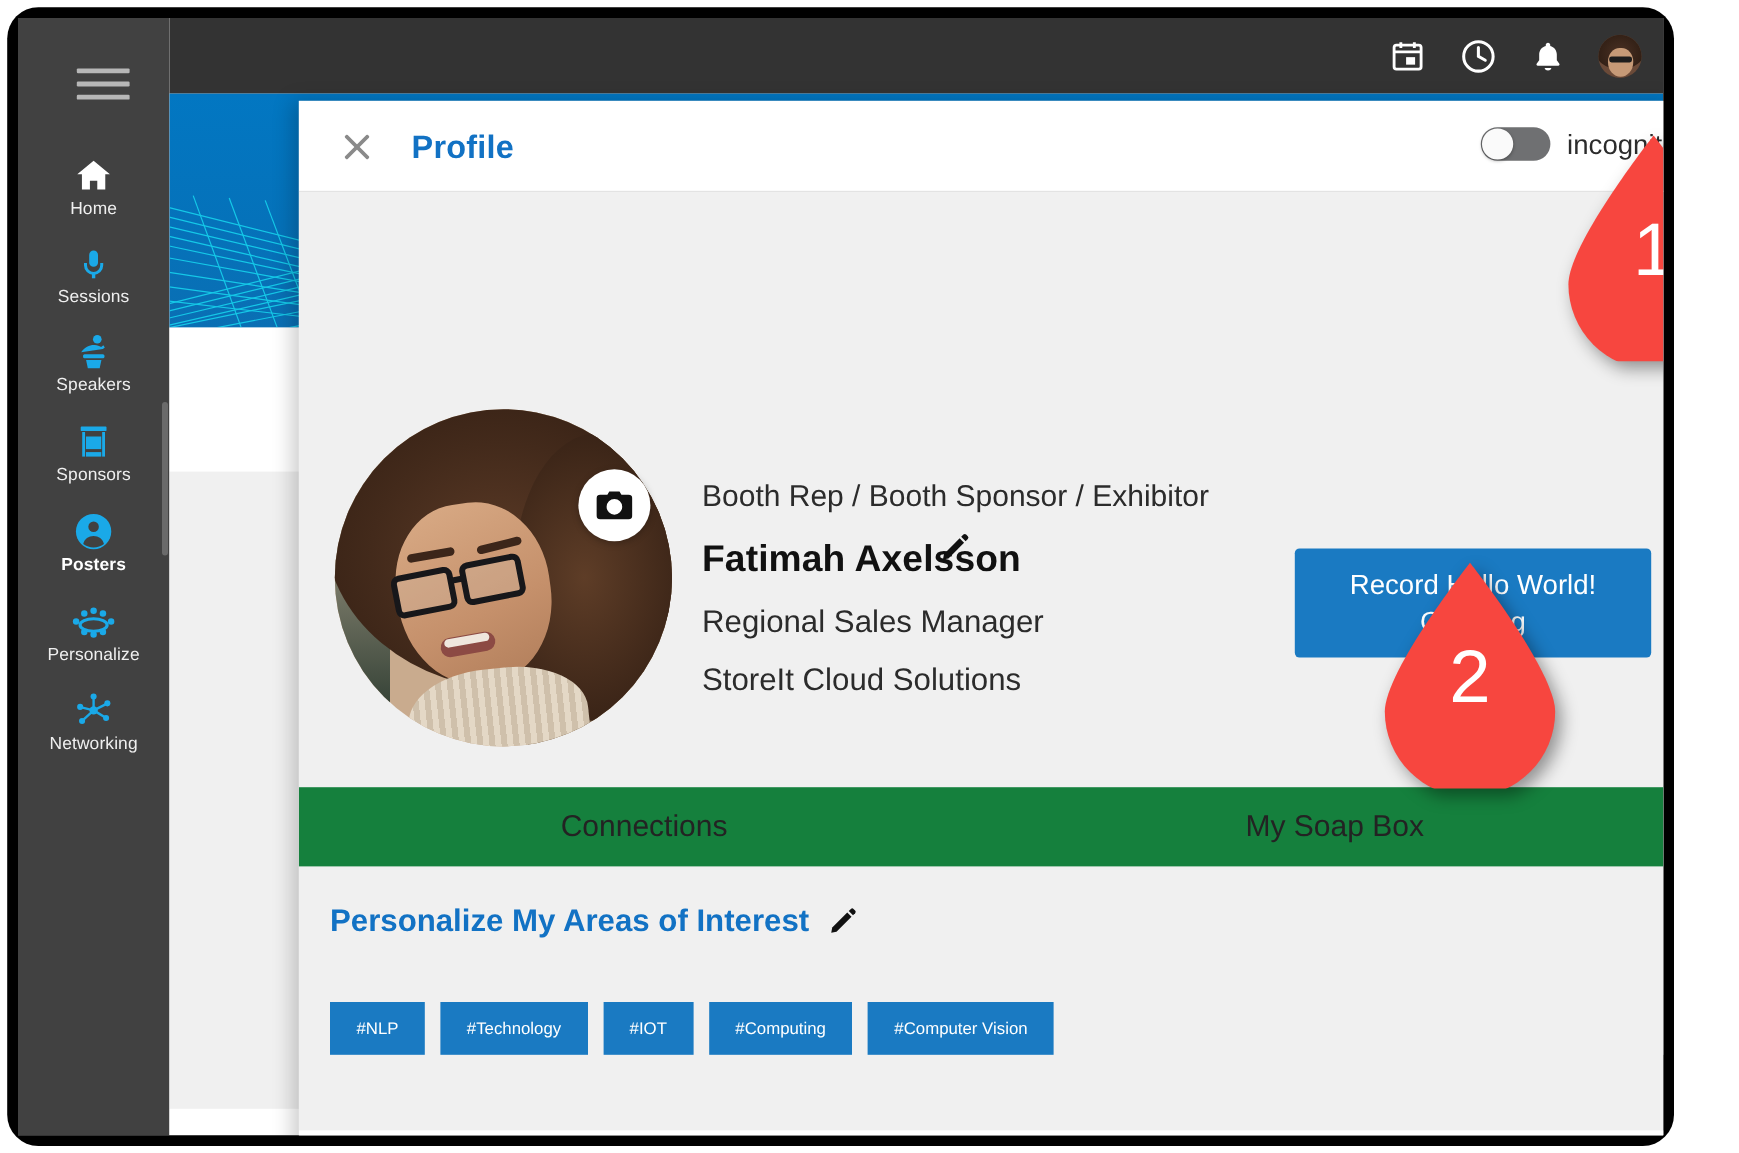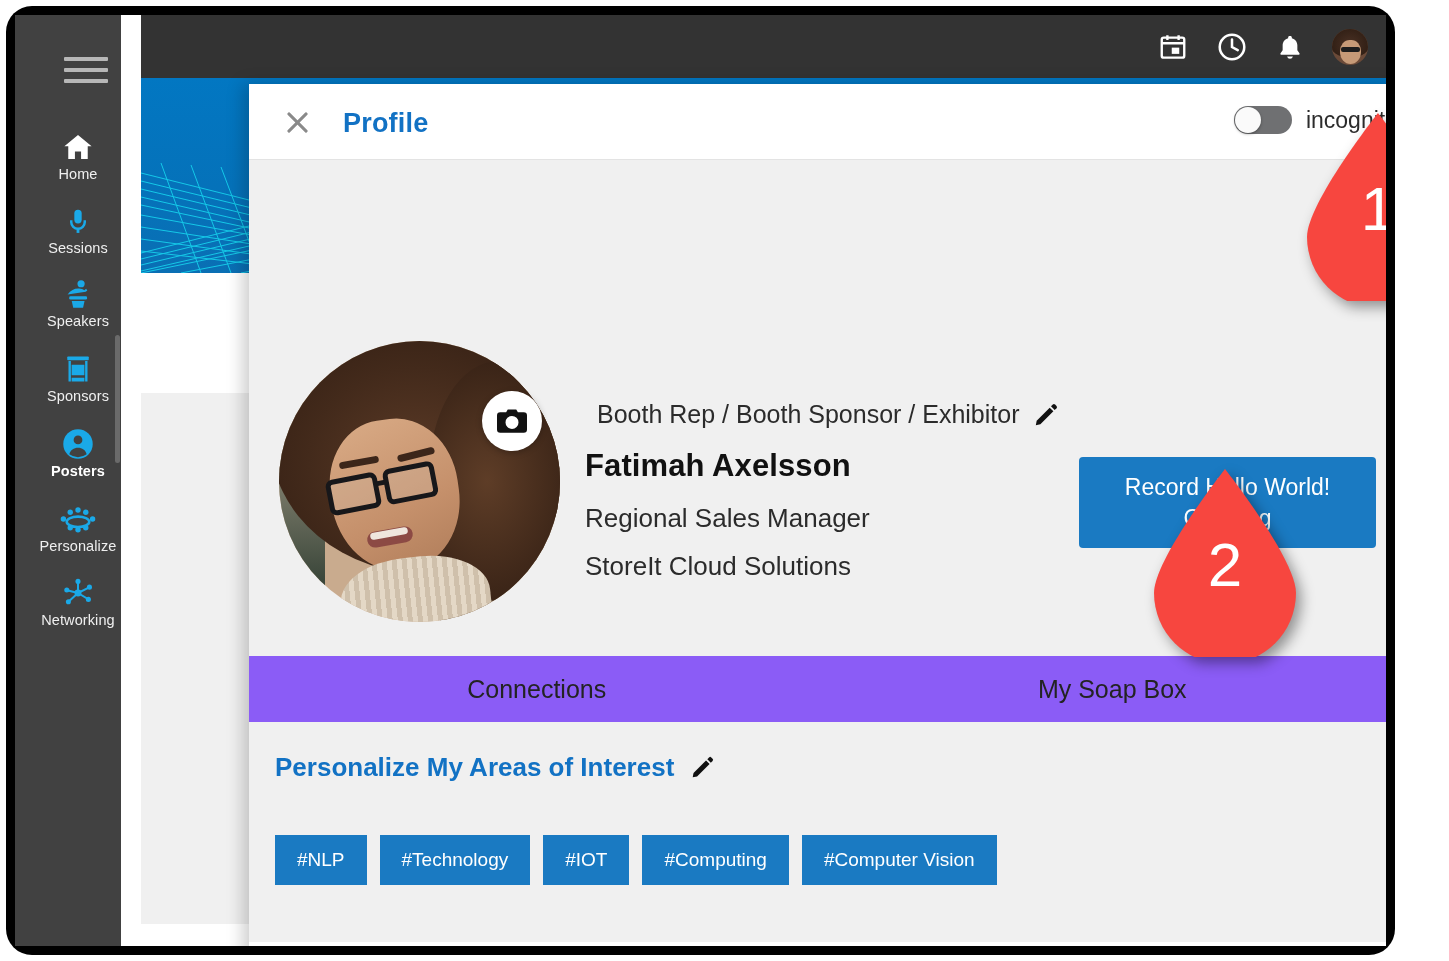--- a/index.html
+++ b/index.html
@@ -23,21 +23,21 @@
     position:absolute;
     left:9px; top:9px;
     width:1371px; height:931px;
     background:#ffffff;
     overflow:hidden;
   }
 
   
   #sidebar {
     position:absolute; left:0; top:0;
-    width:106px; height:931px;
+    width:126px; height:931px;
     background:#414141;
     z-index:20;
   }
   #hamburger {
     position:absolute; left:49px; top:42px;
     width:44px; height:30px;
     cursor:pointer;
   }
   #hamburger i {
     display:block; width:44px; height:4px;
@@ -223,22 +223,22 @@
   }
   #camera-btn {
     position:absolute; left:233px; top:231px;
     width:60px; height:60px; border-radius:50%;
     background:#ffffff; box-shadow:0 2px 6px rgba(0,0,0,.25);
     display:flex; align-items:center; justify-content:center;
     cursor:pointer;
   }
 
   #role-line {
-    position:absolute; left:348px; top:240px;
-    display:flex; align-items:center; gap:14px;
+    position:absolute; left:336px; top:240px;
+    display:flex; align-items:center; gap:14px;flex-direction:column;
   }
   #role-text { font-size:25px; color:#2b2b2b; }
   .pencil { cursor:pointer; display:block; line-height:0; }
   #fullname {
     position:absolute; left:336px; top:288px;
     font-size:31px; font-weight:bold; color:#111111; letter-spacing:.1px;
   }
   #jobtitle {
     position:absolute; left:336px; top:343px;
     font-size:26px; color:#2b2b2b;
@@ -258,38 +258,38 @@
   }
 
   
   #tabs {
     position:relative; display:flex;
     background:#ffffff; height:66px;
   }
   .tab {
     flex:1; display:flex; align-items:center; justify-content:center;
     font-size:25px; color:#232323; cursor:pointer;
-    background:#8b5cf6;
+    background:#15803d;
   }
   .tab.active { background:#1a7ac2; color:#ffffff; }
 
   #interest-section { background:#f0f0f0; }
   #interest-head {
     display:flex; align-items:center; gap:16px;
     padding:30px 0 0 26px;
   }
   #interest-title {
     font-size:26px; font-weight:bold; color:#1272c4;
   }
   #chips {
     display:flex; gap:13px; padding:52px 0 0 26px;
   }
   .chip {
     background:#1a7ac2; color:#ffffff;
-    font-size:19px; padding:14px 22px;
+    font-size:14px; padding:14px 22px;
     cursor:pointer; white-space:nowrap;
   }
   #modal-bottom-white {
     position:absolute; left:0; bottom:0;
     width:1151px; height:22px; background:#ffffff;
   }
 
   
   .pin {
     position:absolute; z-index:60;

